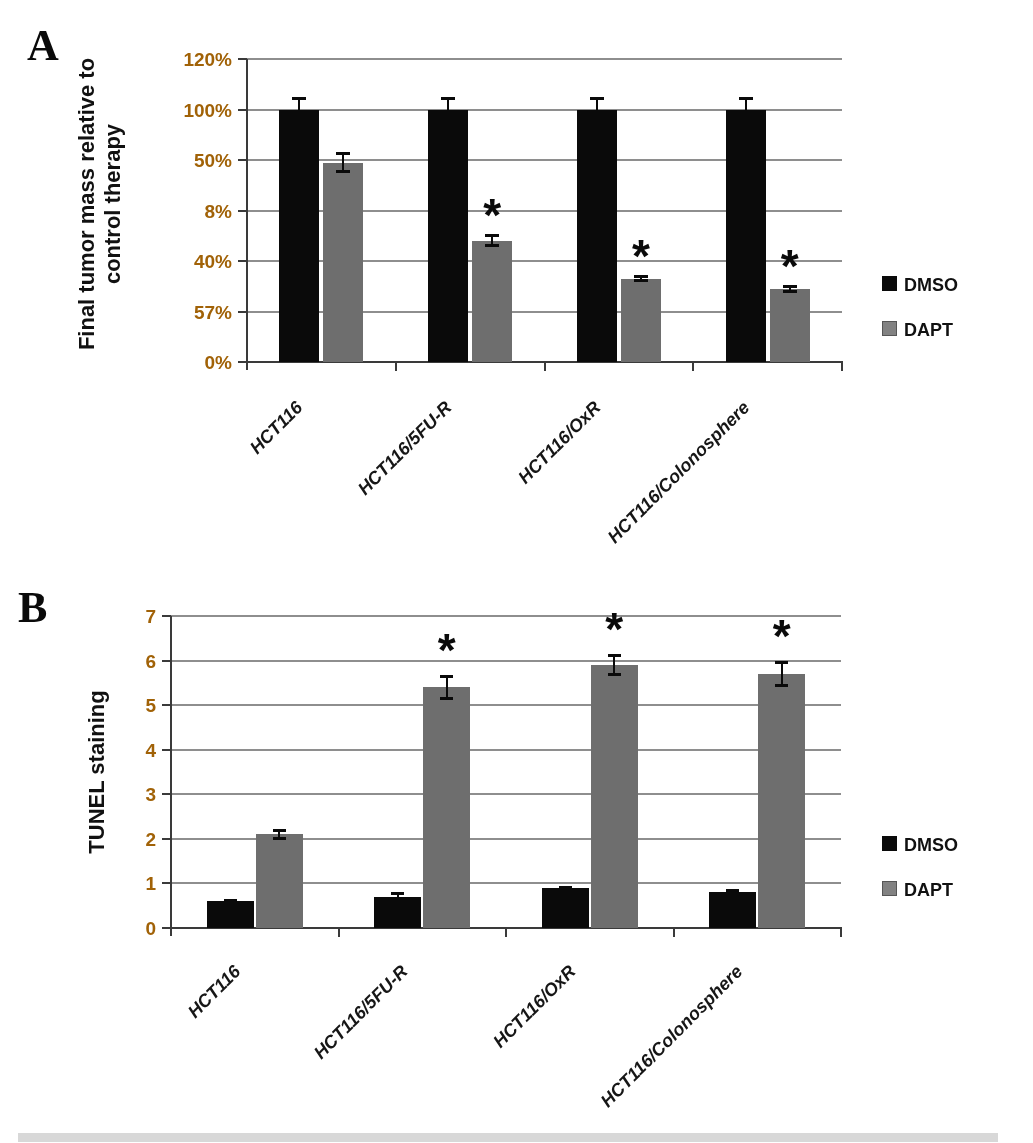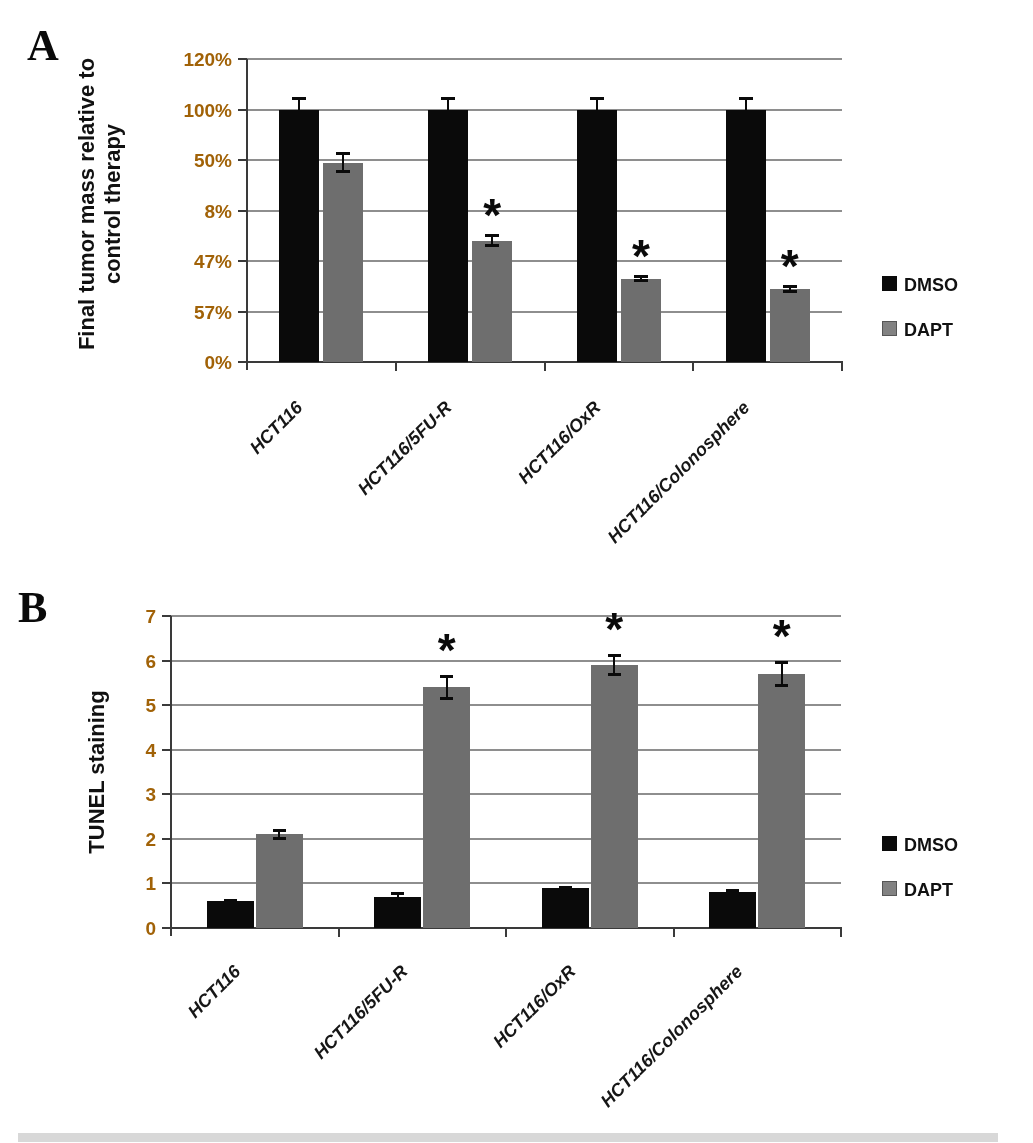--- a/index.html
+++ b/index.html
@@ -42,21 +42,21 @@
   <div class="panel-letter" style="left:27px;top:24px;">A</div>
   <div class="panel-letter" style="left:18px;top:586px;">B</div>
   <div id="charts">
       <div class="y-tick" style="left: 238px; top: 361px;"></div>
       <div class="y-tick-label" style="left: 152px; top: 353px; width: 80px;">0%</div>
       <div class="gridline" style="left: 247px; top: 310.5px; width: 595px;"></div>
       <div class="y-tick" style="left: 238px; top: 310.5px;"></div>
       <div class="y-tick-label" style="left: 152px; top: 302.5px; width: 80px;">57%</div>
       <div class="gridline" style="left: 247px; top: 260px; width: 595px;"></div>
       <div class="y-tick" style="left: 238px; top: 260px;"></div>
-      <div class="y-tick-label" style="left: 152px; top: 252px; width: 80px;">47%</div>
+      <div class="y-tick-label" style="left: 152px; top: 252px; width: 80px;">40%</div>
       <div class="gridline" style="left: 247px; top: 209.5px; width: 595px;"></div>
       <div class="y-tick" style="left: 238px; top: 209.5px;"></div>
       <div class="y-tick-label" style="left: 152px; top: 201.5px; width: 80px;">8%</div>
       <div class="gridline" style="left: 247px; top: 159px; width: 595px;"></div>
       <div class="y-tick" style="left: 238px; top: 159px;"></div>
       <div class="y-tick-label" style="left: 152px; top: 151px; width: 80px;">50%</div>
       <div class="gridline" style="left: 247px; top: 108.5px; width: 595px;"></div>
       <div class="y-tick" style="left: 238px; top: 108.5px;"></div>
       <div class="y-tick-label" style="left: 152px; top: 100.5px; width: 80px;">100%</div>
       <div class="gridline" style="left: 247px; top: 58px; width: 595px;"></div>

